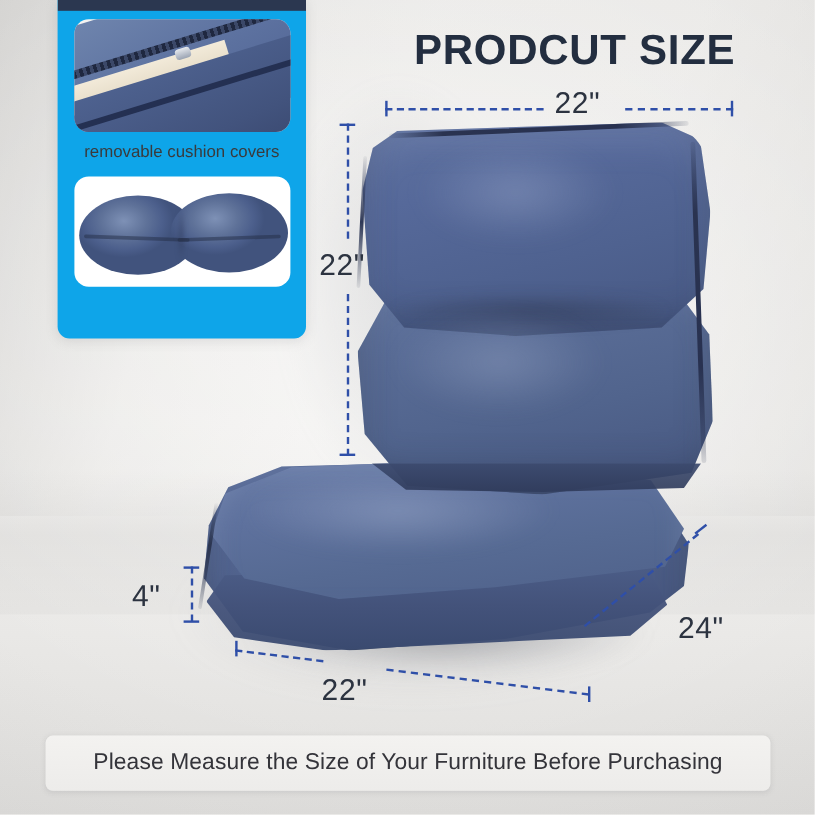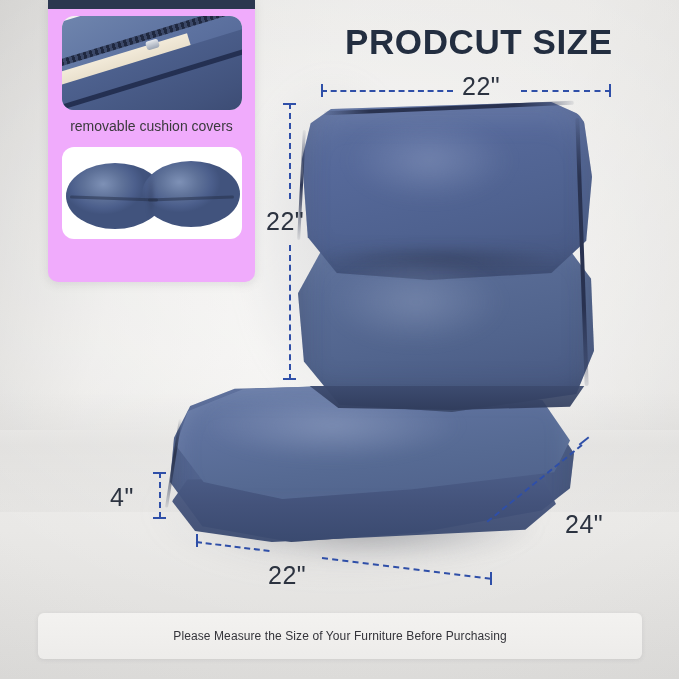--- a/index.html
+++ b/index.html
@@ -299,21 +299,21 @@
     font-family: Liberation Sans, sans-serif;
   }
 
   
   .panel {
     position: absolute;
     left: 48px;
     top: 0px;
     width: 207px;
     height: 282px;
-    background: #f0abfc;
+    background: #0ea5e9;
     border-radius: 0 0 10px 10px;
     box-shadow: 0 2px 10px rgba(110,110,115,0.18);
     overflow: hidden;
     text-decoration: underline;
   }
   .panel-topbar {
     position: absolute;
     left: 0; top: 0;
     width: 100%;
     height: 9px;
@@ -442,21 +442,21 @@
     height: 46px;
     background: linear-gradient(180deg, #f3f2f0 0%, #edecea 100%);
     border-radius: 6px;
     display: flex;
     align-items: center;
     justify-content: center;
     box-shadow: 0 1px 4px rgba(120,120,125,0.16);
   }
   .banner-text {
     color: #34343a;
-    font-size: 12px;
+    font-size: 19px;
     font-family: "Liberation Sans", sans-serif;
     letter-spacing: 0.1px;
   }
 </style>
 </head>
 <body>
 
 <div id="stage">
 
   <div class="bg-base"></div>

